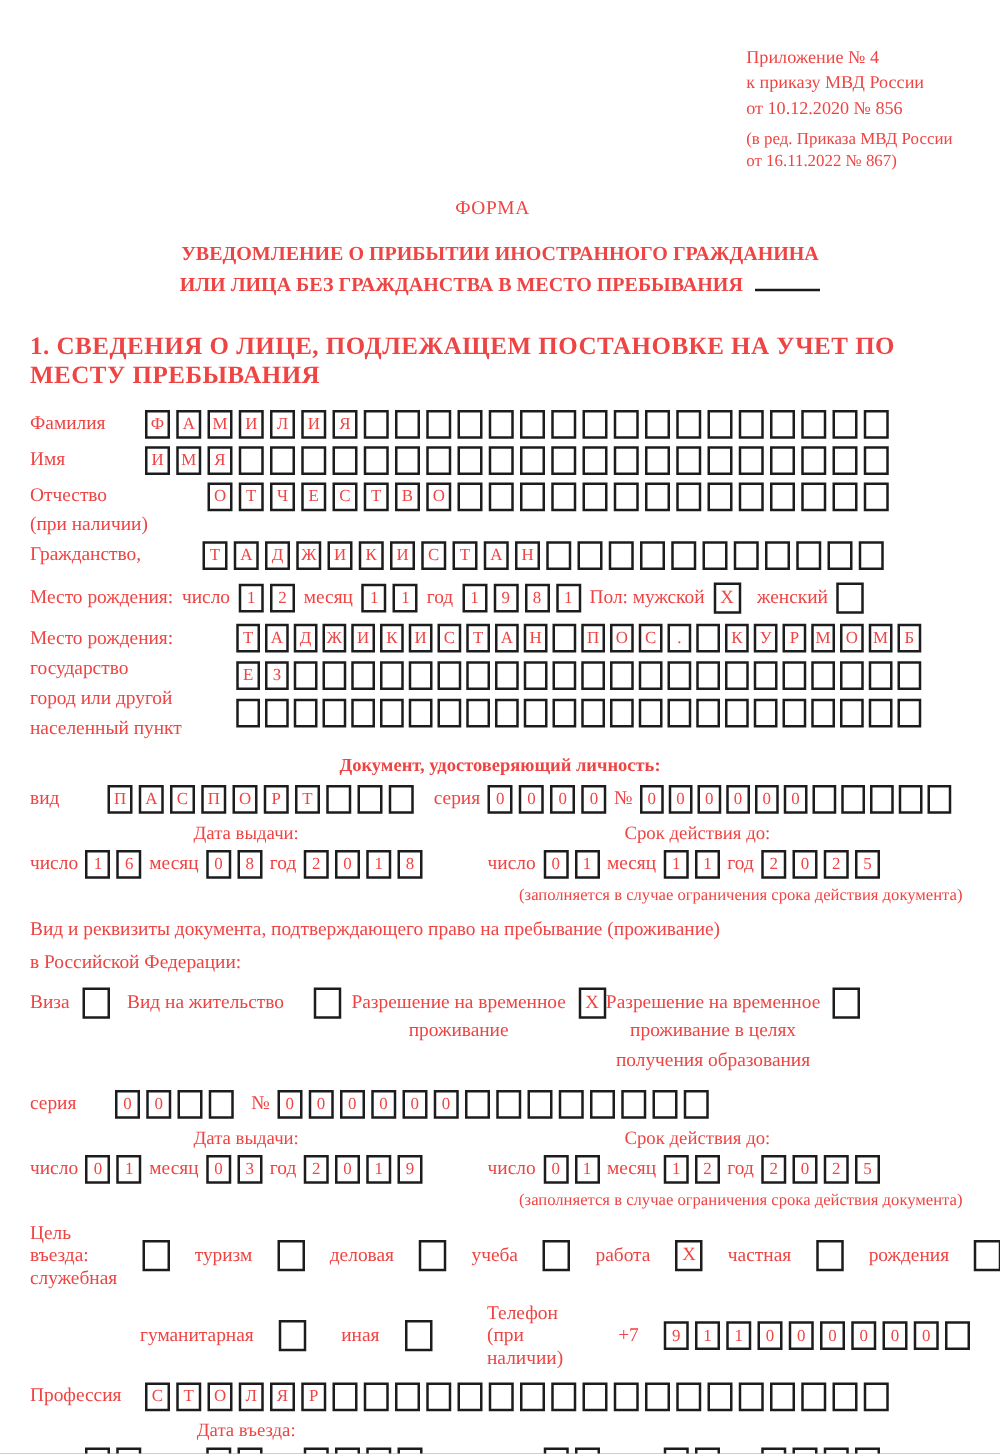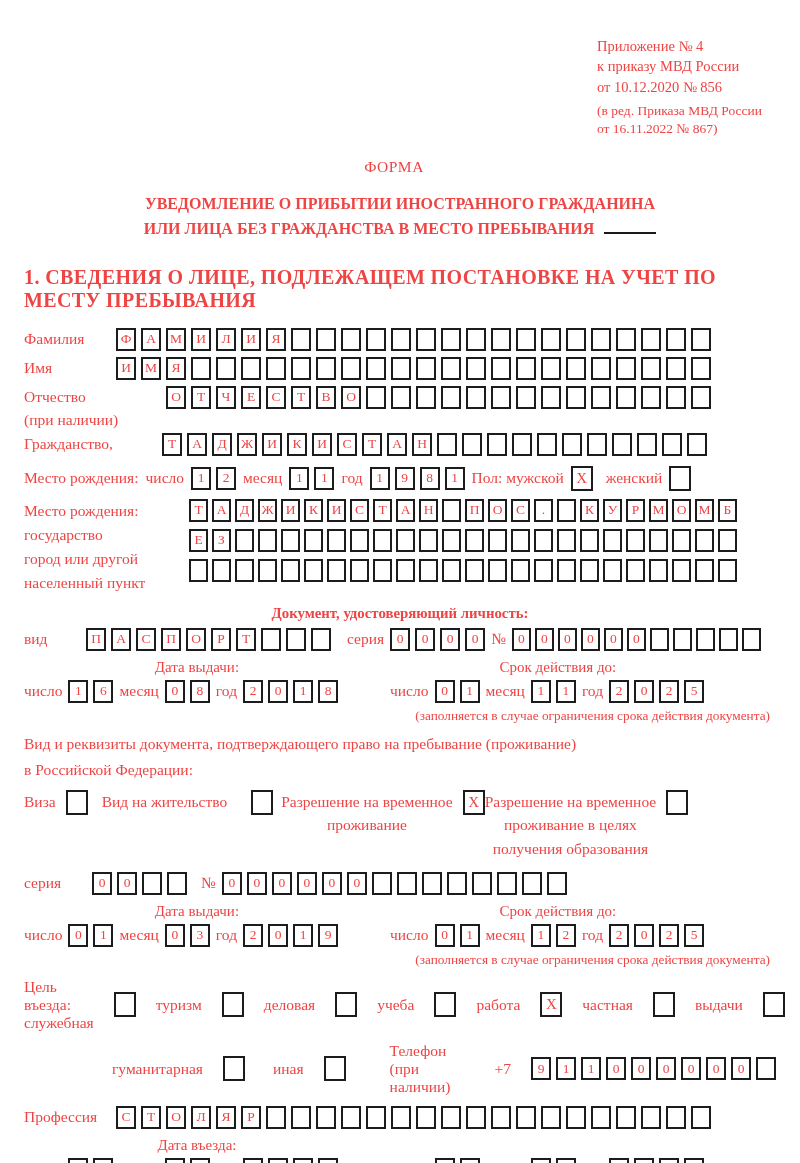--- a/index.html
+++ b/index.html
@@ -504,21 +504,21 @@
     <span class="optlabel">туризм</span>
     <span class="cb"></span>
     <span class="optlabel">деловая</span>
     <span class="cb"></span>
     <span class="optlabel">учеба</span>
     <span class="cb"></span>
     <span class="optlabel">работа</span>
     <span class="cb">X</span>
     <span class="optlabel">частная</span>
     <span class="cb"></span>
-    <span class="optlabel">выдачи</span>
+    <span class="optlabel">рождения</span>
     <span class="cb"></span>
   </div>
   <div class="purp" style="margin-left:88px;">
     <span class="optlabel">гуманитарная</span>
     <span class="cb"></span>
     <span class="optlabel" style="margin-left:8px;">иная</span>
     <span class="cb"></span>
     <span class="optlabel" style="margin-left:24px;">Телефон (при наличии)</span>
     <span class="optlabel" style="margin-left:24px;">+7</span>
     <span class="cells">

